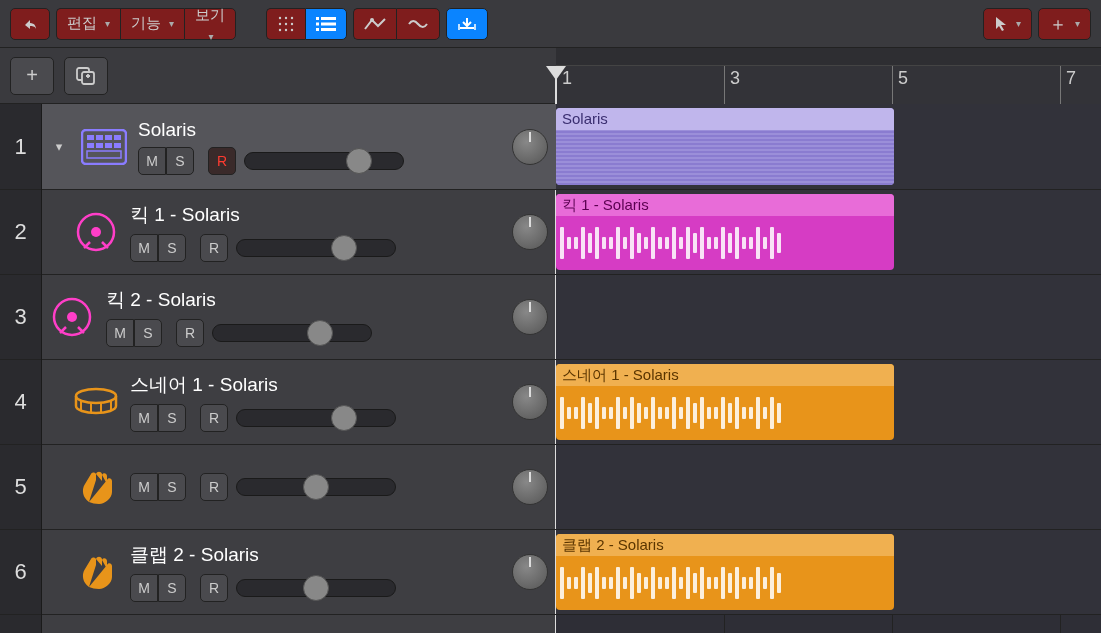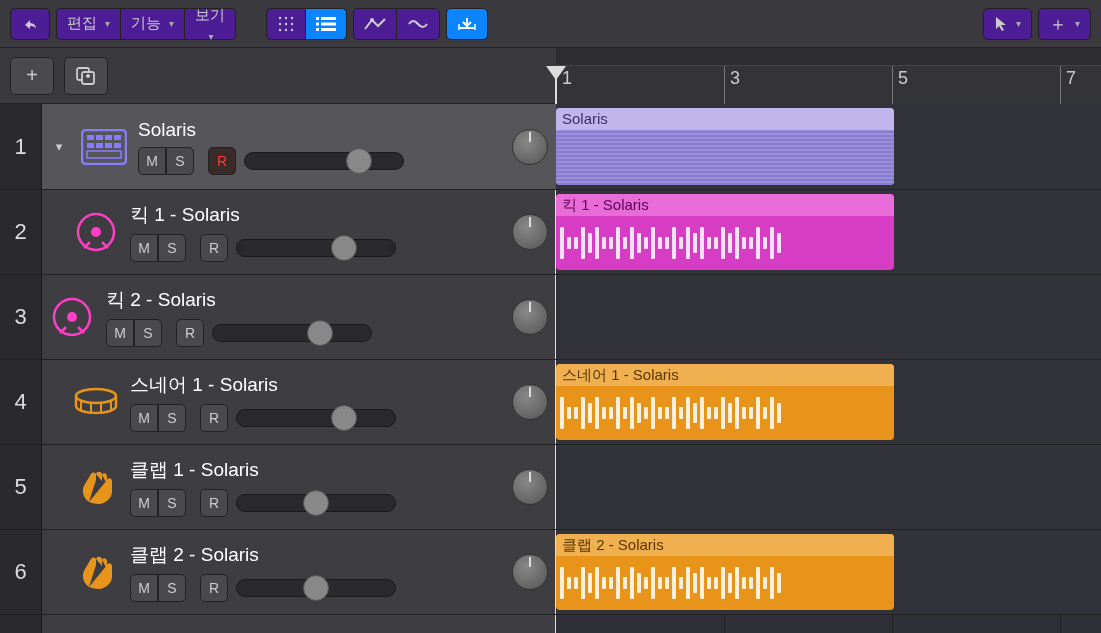--- a/index.html
+++ b/index.html
@@ -1,19 +1,19 @@
 <!DOCTYPE html>
 <html><head>
 <meta charset="utf-8">
 <style>
   * { box-sizing: border-box; margin: 0; padding: 0; font-family: -apple-system, BlinkMacSystemFont, sans-serif; }
   body { background: #2a2a2e; width: 1101px; height: 633px; overflow: hidden; color: #e0e0e0; }
 
   .toolbar { height: 48px; background: #3a3a3e; border-bottom: 1px solid #222; display: flex; align-items: center; padding: 0 10px; gap: 6px; }
-  .tb-btn { height: 32px; min-width: 38px; background: #4c1d95; border: 1px solid #222; border-radius: 5px; display: flex; align-items: center; justify-content: center; color: #ccc; font-size: 15px; padding: 0 10px; cursor: pointer; gap: 6px; }
+  .tb-btn { height: 32px; min-width: 38px; background: #7f1d1d; border: 1px solid #222; border-radius: 5px; display: flex; align-items: center; justify-content: center; color: #ccc; font-size: 15px; padding: 0 10px; cursor: pointer; gap: 6px; }
   .tb-btn.active { background: #0a84ff; color: #fff; }
   .tb-group { display: flex; }
   .tb-group .tb-btn { border-radius: 0; border-right: none; }
   .tb-group .tb-btn:first-child { border-radius: 5px 0 0 5px; }
   .tb-group .tb-btn:last-child { border-radius: 0 5px 5px 0; border-right: 1px solid #222; flex-direction: column; }
   .spacer { flex: 1; }
   .chev { font-size: 10px; color: #aaa; margin-left: 2px; }
 
   .secondary-bar { height: 56px; background: #3a3a3e; border-bottom: 1px solid #222; display: flex; align-items: center; padding: 0 10px; gap: 10px; position: relative; }
   .sq-btn { height: 38px; width: 44px; background: #4a4a4e; border: 1px solid #222; border-radius: 5px; display: flex; align-items: center; justify-content: center; color: #ccc; font-size: 20px; cursor: pointer; }
@@ -316,21 +316,20 @@
       <div class="pan-knob"></div>
     </div>
 
     <div class="track" style="padding-left:30px">
       <div class="track-icon">
         <svg width="42" height="42" viewBox="0 0 42 42">
             <path d="M14 36 C8 32 6 24 10 18 L16 8 C17 6 20 6 21 8 L21 14 M21 8 C22 5 26 5 27 8 L27 15 M27 9 C28 6 32 7 32 10 L32 18 M32 14 C33 11 37 12 37 15 L37 26 C37 32 30 38 24 38 C20 38 17 37 14 36 Z" fill="#e8941a"></path>
           </svg>
       </div>
       <div class="track-info">
-        <div class="track-name">클랩 1 - Solaris</div>
         <div class="track-controls">
           <div class="msr">
               <div class="msr-btn">M</div>
               <div class="msr-btn">S</div>
             </div>
           <div class="msr-btn sep">R</div>
           <div class="vol-slider">
               <div class="vol-thumb" style="left:calc(50% - 13px)"></div>
             </div>
         </div>

